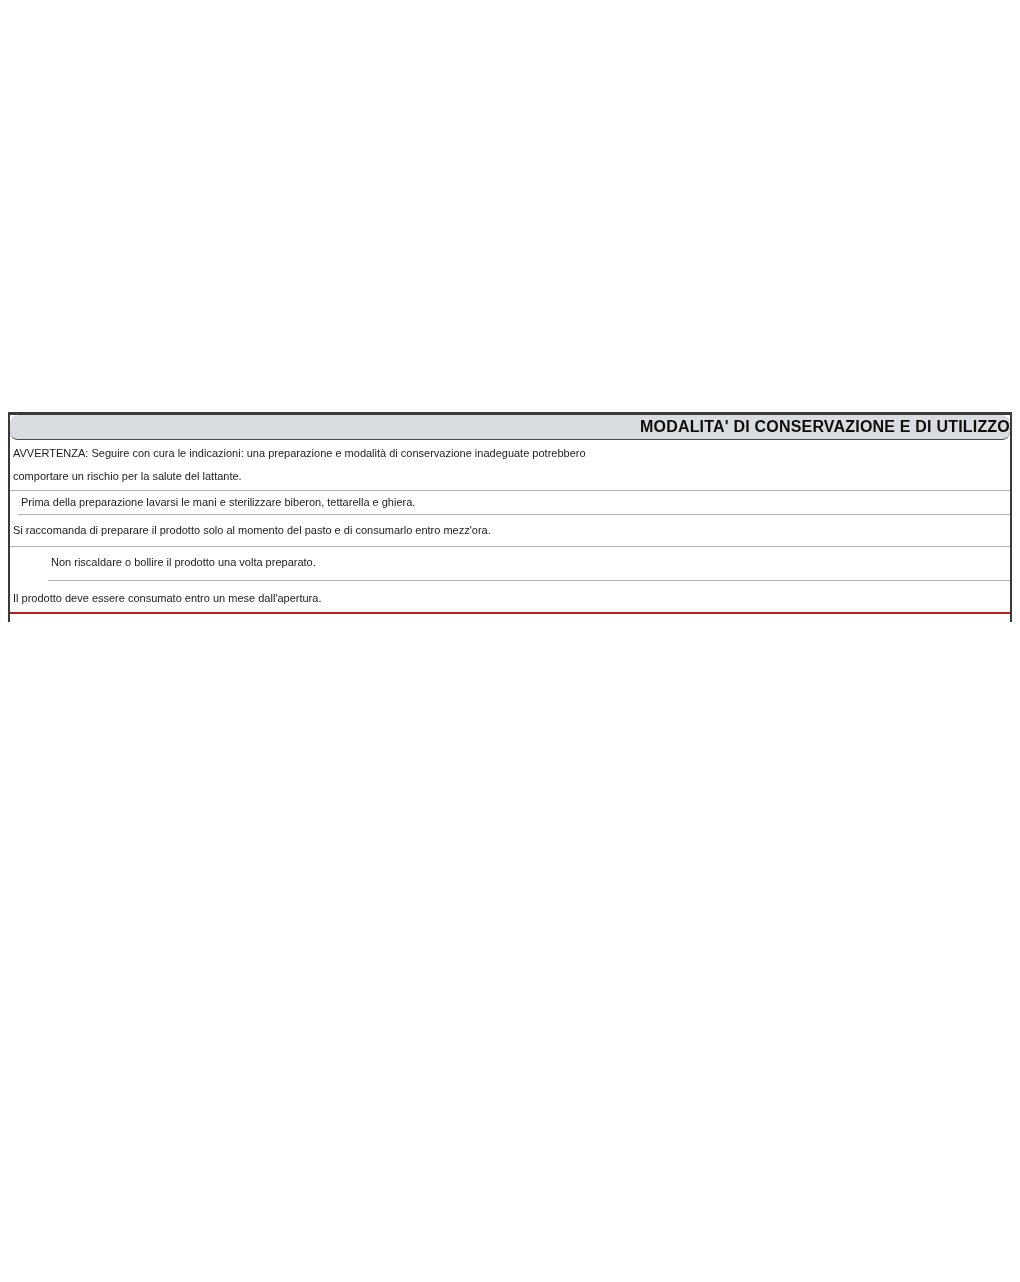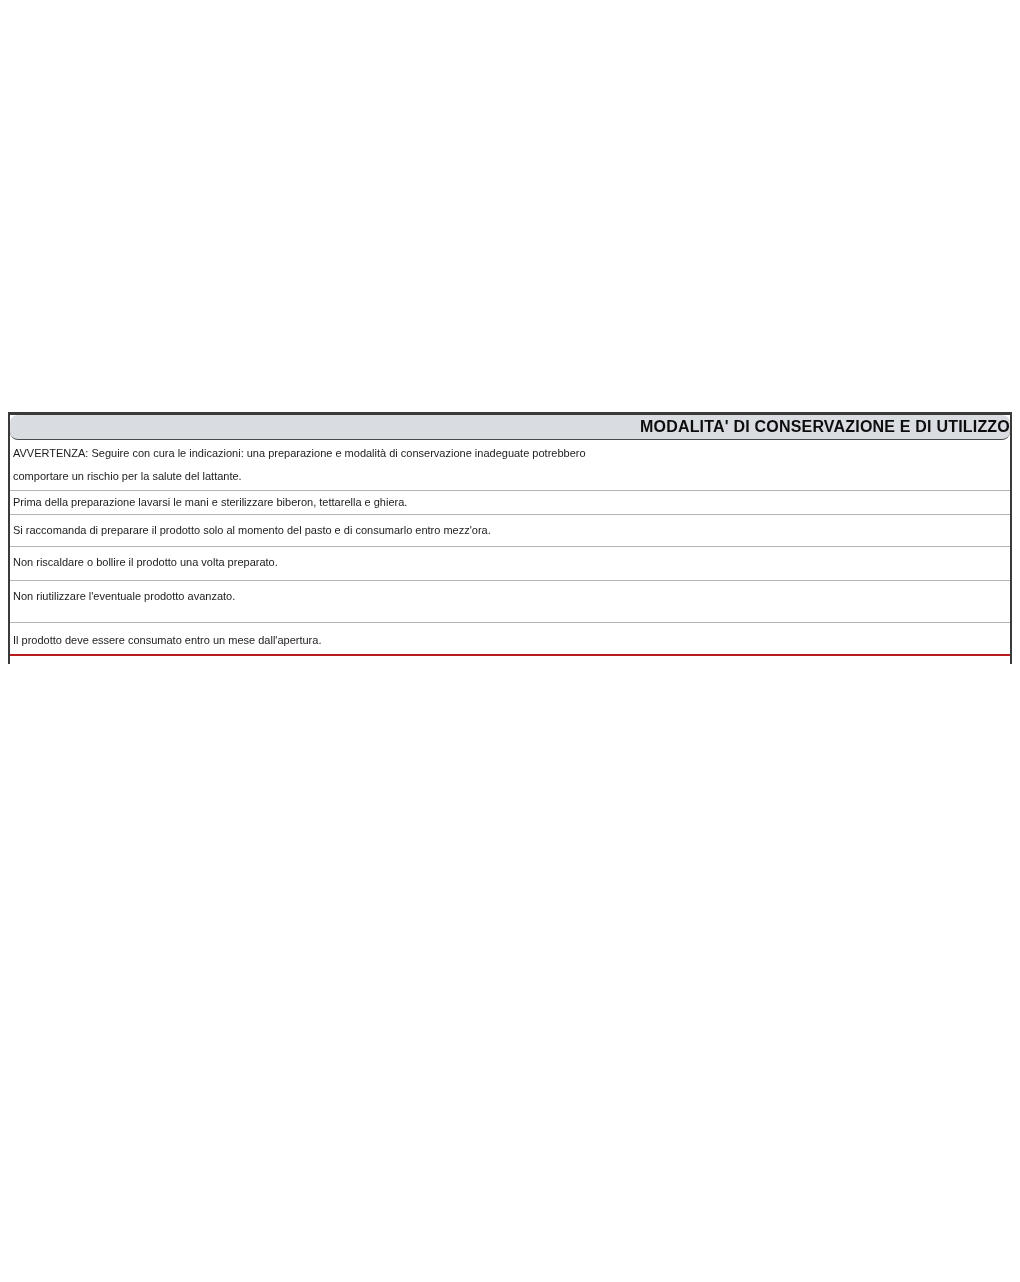--- a/index.html
+++ b/index.html
@@ -42,27 +42,27 @@
     box-sizing: border-box;
     border-bottom: 1px solid var(--separator-color, #b5b5b5);
     font-size: 11px;
     line-height: 23px;
     padding: 2px 4px 6px 3px;
     white-space: pre-wrap;
     color: #1c1c1c;
   }
   
   .r1  { padding-top: 2px;  padding-bottom: 2px; }
-  .r2  { padding-top: 0px;  padding-bottom: 0px; }
+  .r2  { padding-top: 0px;  padding-bottom: 0px; margin-left: 8px; }
   .r3  { padding-top: 2px;  padding-bottom: 14px; }
   .r4  { padding-top: 2px;  padding-bottom: 16px; }
   .r5  { padding-top: 6px;  padding-bottom: 6px; }
   .r6  { padding-top: 4px;  padding-bottom: 6px; }
   .r7  { padding-top: 4px;  padding-bottom: 4px; }
-  .r8  { padding-top: 4px;  padding-bottom: 6px; }
+  .r8  { padding-top: 4px;  padding-bottom: 6px; margin-left: 38px; }
   .r9  { padding-top: 4px;  padding-bottom: 14px; }
   .r10 { padding-top: 6px;  padding-bottom: 14px; }
   .r11 { padding-top: 6px;  padding-bottom: 2px;
          border-bottom: 2px solid #b91c1c; }
   .row-sliver {
     height: 8px;            
     border-bottom: none;
   }
 </style>
 </head>
@@ -73,18 +73,17 @@
 
     <div class="thead">
       <span>MODALITA' DI CONSERVAZIONE E DI UTILIZZO</span>
     </div>
 
     <div class="row r1"><span>AVVERTENZA: Seguire con cura le indicazioni: una preparazione e modalità di conservazione inadeguate potrebbero
 comportare un rischio per la salute del lattante.</span></div>
     <div class="row r2"><span>Prima della preparazione lavarsi le mani e sterilizzare biberon, tettarella e ghiera.</span></div>
     <div class="row r7"><span>Si raccomanda di preparare il prodotto solo al momento del pasto e di consumarlo entro mezz'ora.</span></div>
     <div class="row r8"><span>Non riscaldare o bollire il prodotto una volta preparato.</span></div>
-    <div class="row r9"><span>Non riutilizzare l'eventuale prodotto avanzato.</span></div>
     <div class="row r11"><span>Il prodotto deve essere consumato entro un mese dall'apertura.</span></div>
 
     <div class="row row-sliver"></div>
   </div>
 </div>
 
 </body></html>

